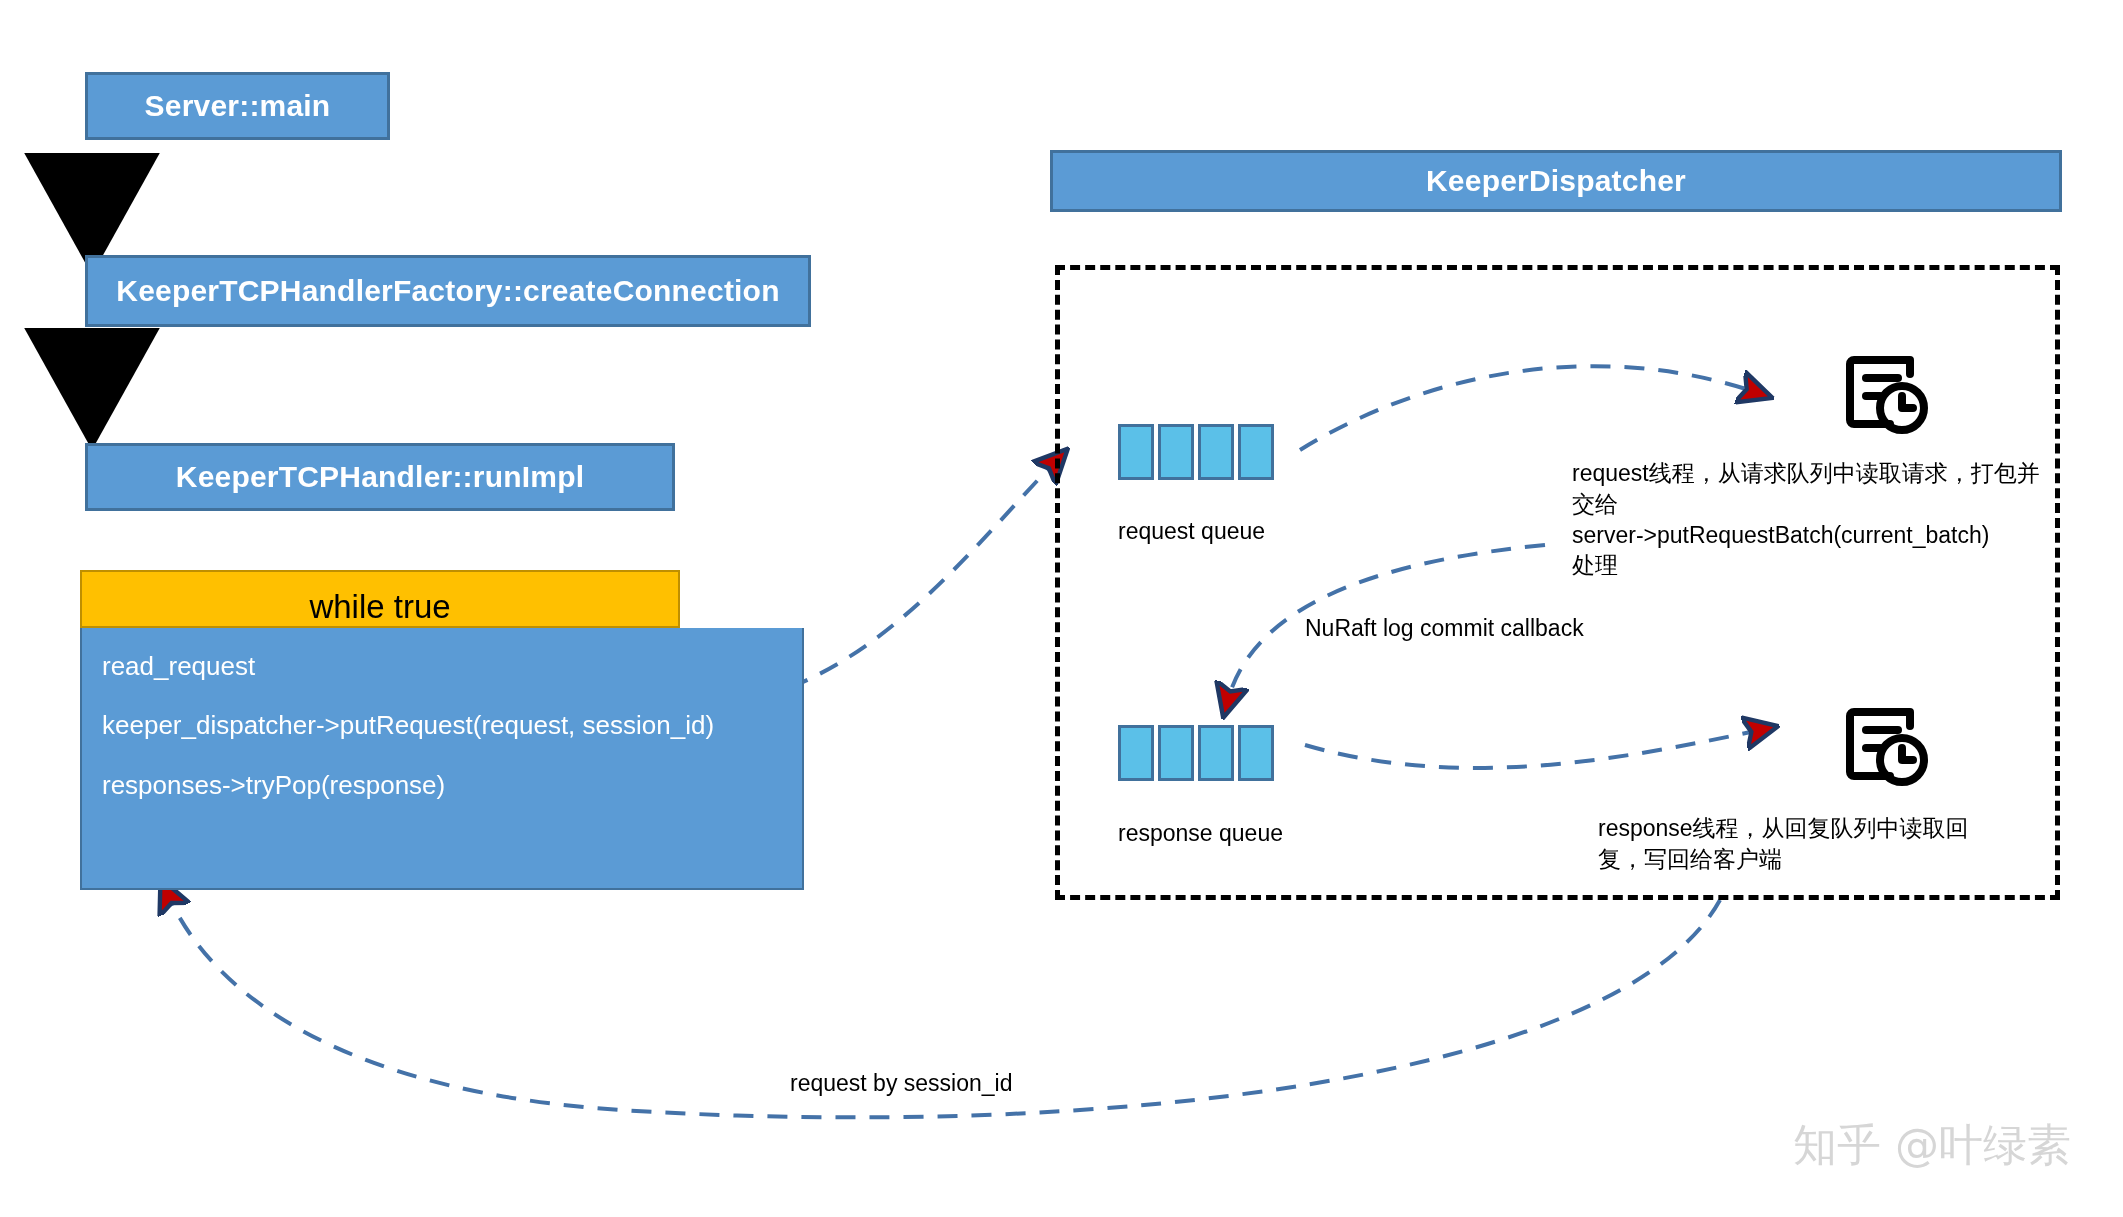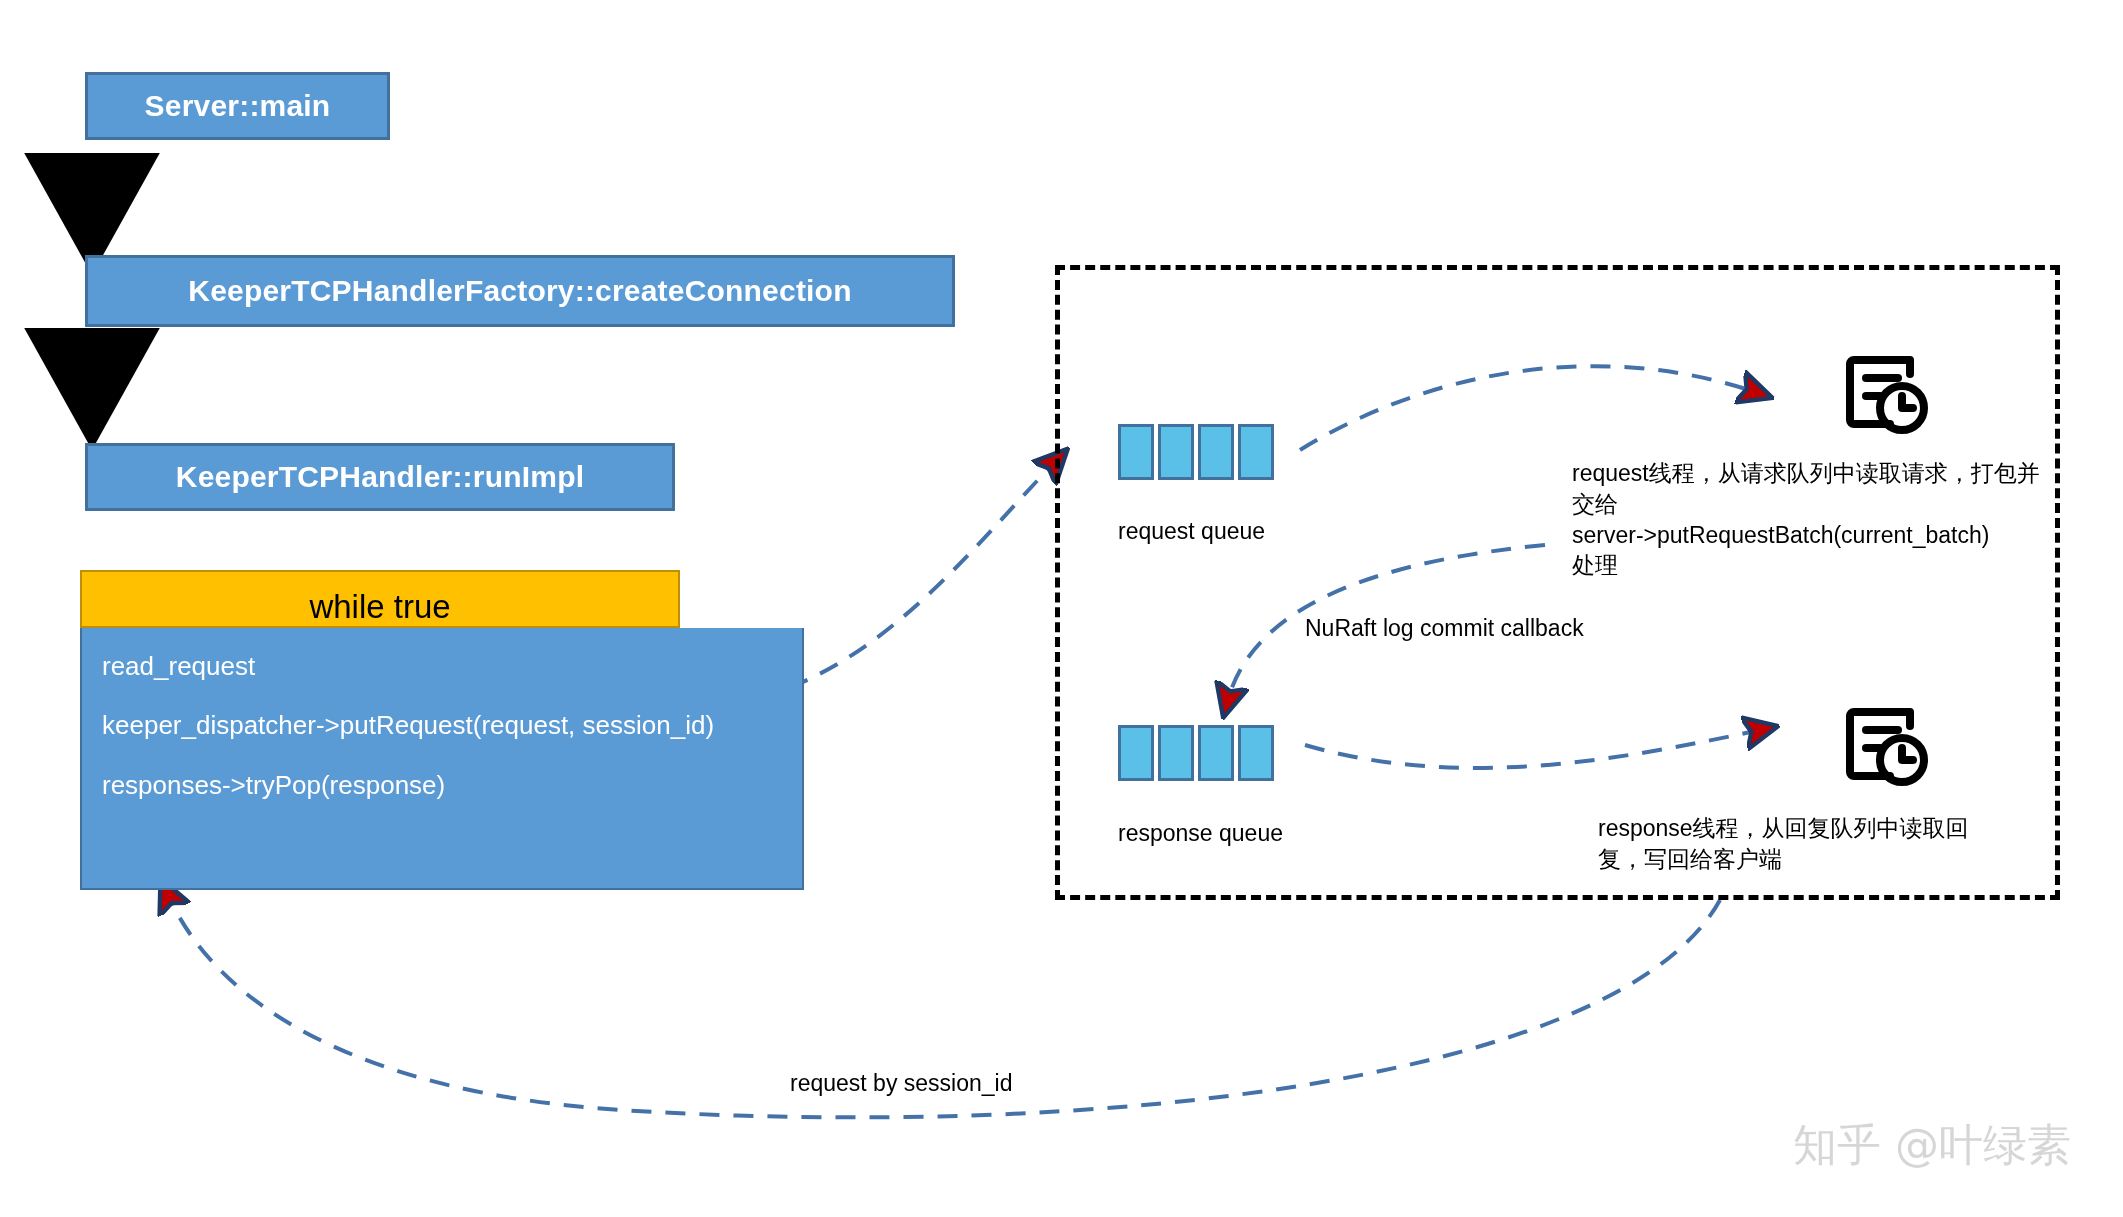--- a/index.html
+++ b/index.html
@@ -161,39 +161,42 @@
 
     <path d="M 1300 450 C 1430 370 1600 340 1755 392" fill="none" stroke="#4472a8" stroke-width="4" stroke-dasharray="20,14" marker-end="url(#redhead)"></path>
 
     <path d="M 1545 545 C 1390 560 1255 600 1228 700" fill="none" stroke="#4472a8" stroke-width="4" stroke-dasharray="20,14" marker-end="url(#redhead)"></path>
 
     <path d="M 1305 745 C 1460 790 1620 760 1760 730" fill="none" stroke="#4472a8" stroke-width="4" stroke-dasharray="20,14" marker-end="url(#redhead)"></path>
 
     <path d="M 1720 900 C 1620 1080 1100 1140 620 1110 C 350 1092 215 1000 168 895" fill="none" stroke="#4472a8" stroke-width="4" stroke-dasharray="20,14" marker-end="url(#redhead)"></path>
   </svg>
 
-  <div class="bluebox bluebox-title" style="left:85px; top:255px; width:870px; height:72px;">
+  <div class="bluebox bluebox-title" style="left:85px; top:255px; width:726px; height:72px;">
     <span>KeeperTCPHandlerFactory::createConnection</span>
   </div>
 
   <div class="bluebox bluebox-title" style="left:85px; top:443px; width:590px; height:68px;">
     <span>KeeperTCPHandler::runImpl</span>
   </div>
 
   <div id="loop-frame">
     <div id="loop-header">
       <span>while true</span>
     </div>
     <div id="loop-body">
       <div class="stmt">read_request</div>
       <div class="stmt">keeper_dispatcher-&gt;putRequest(request, session_id)</div>
       <div class="stmt">responses-&gt;tryPop(response)</div>
     </div>
   </div>
 
+  <div class="bluebox bluebox-title" id="dispatcher-header">
+    <span>KeeperDispatcher</span>
+  </div>
 
   <div id="dashed-box"></div>
 
   <div class="queue" style="left:1118px; top:424px;">
     <div class="cell"></div>
     <div class="cell"></div>
     <div class="cell"></div>
     <div class="cell"></div>
   </div>
   <div class="queue-label" style="left:1118px; top:518px;">request queue</div>

